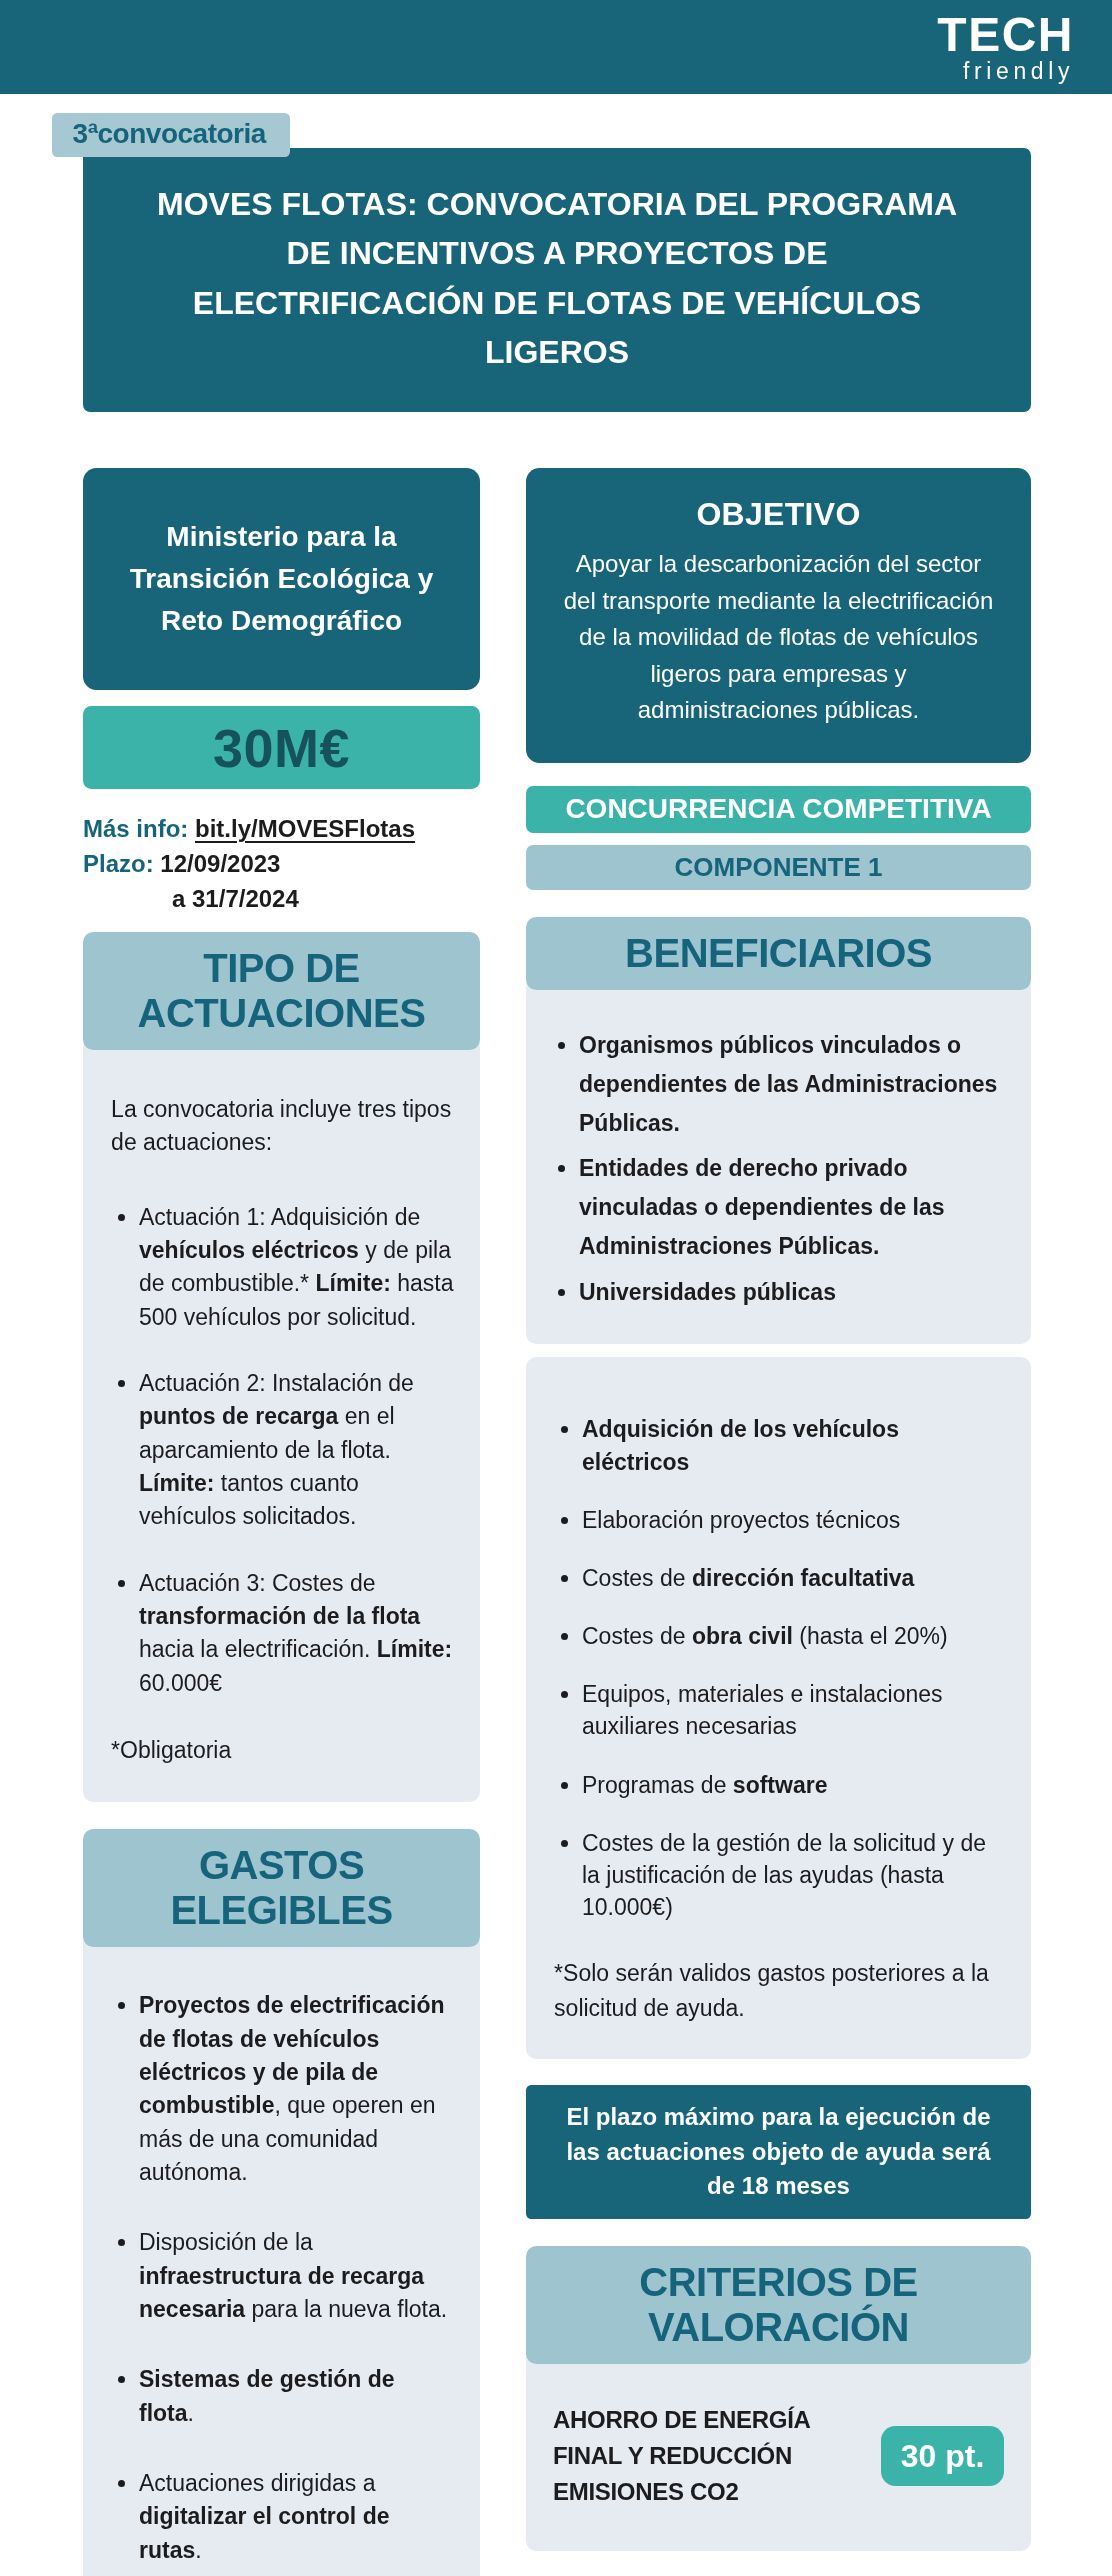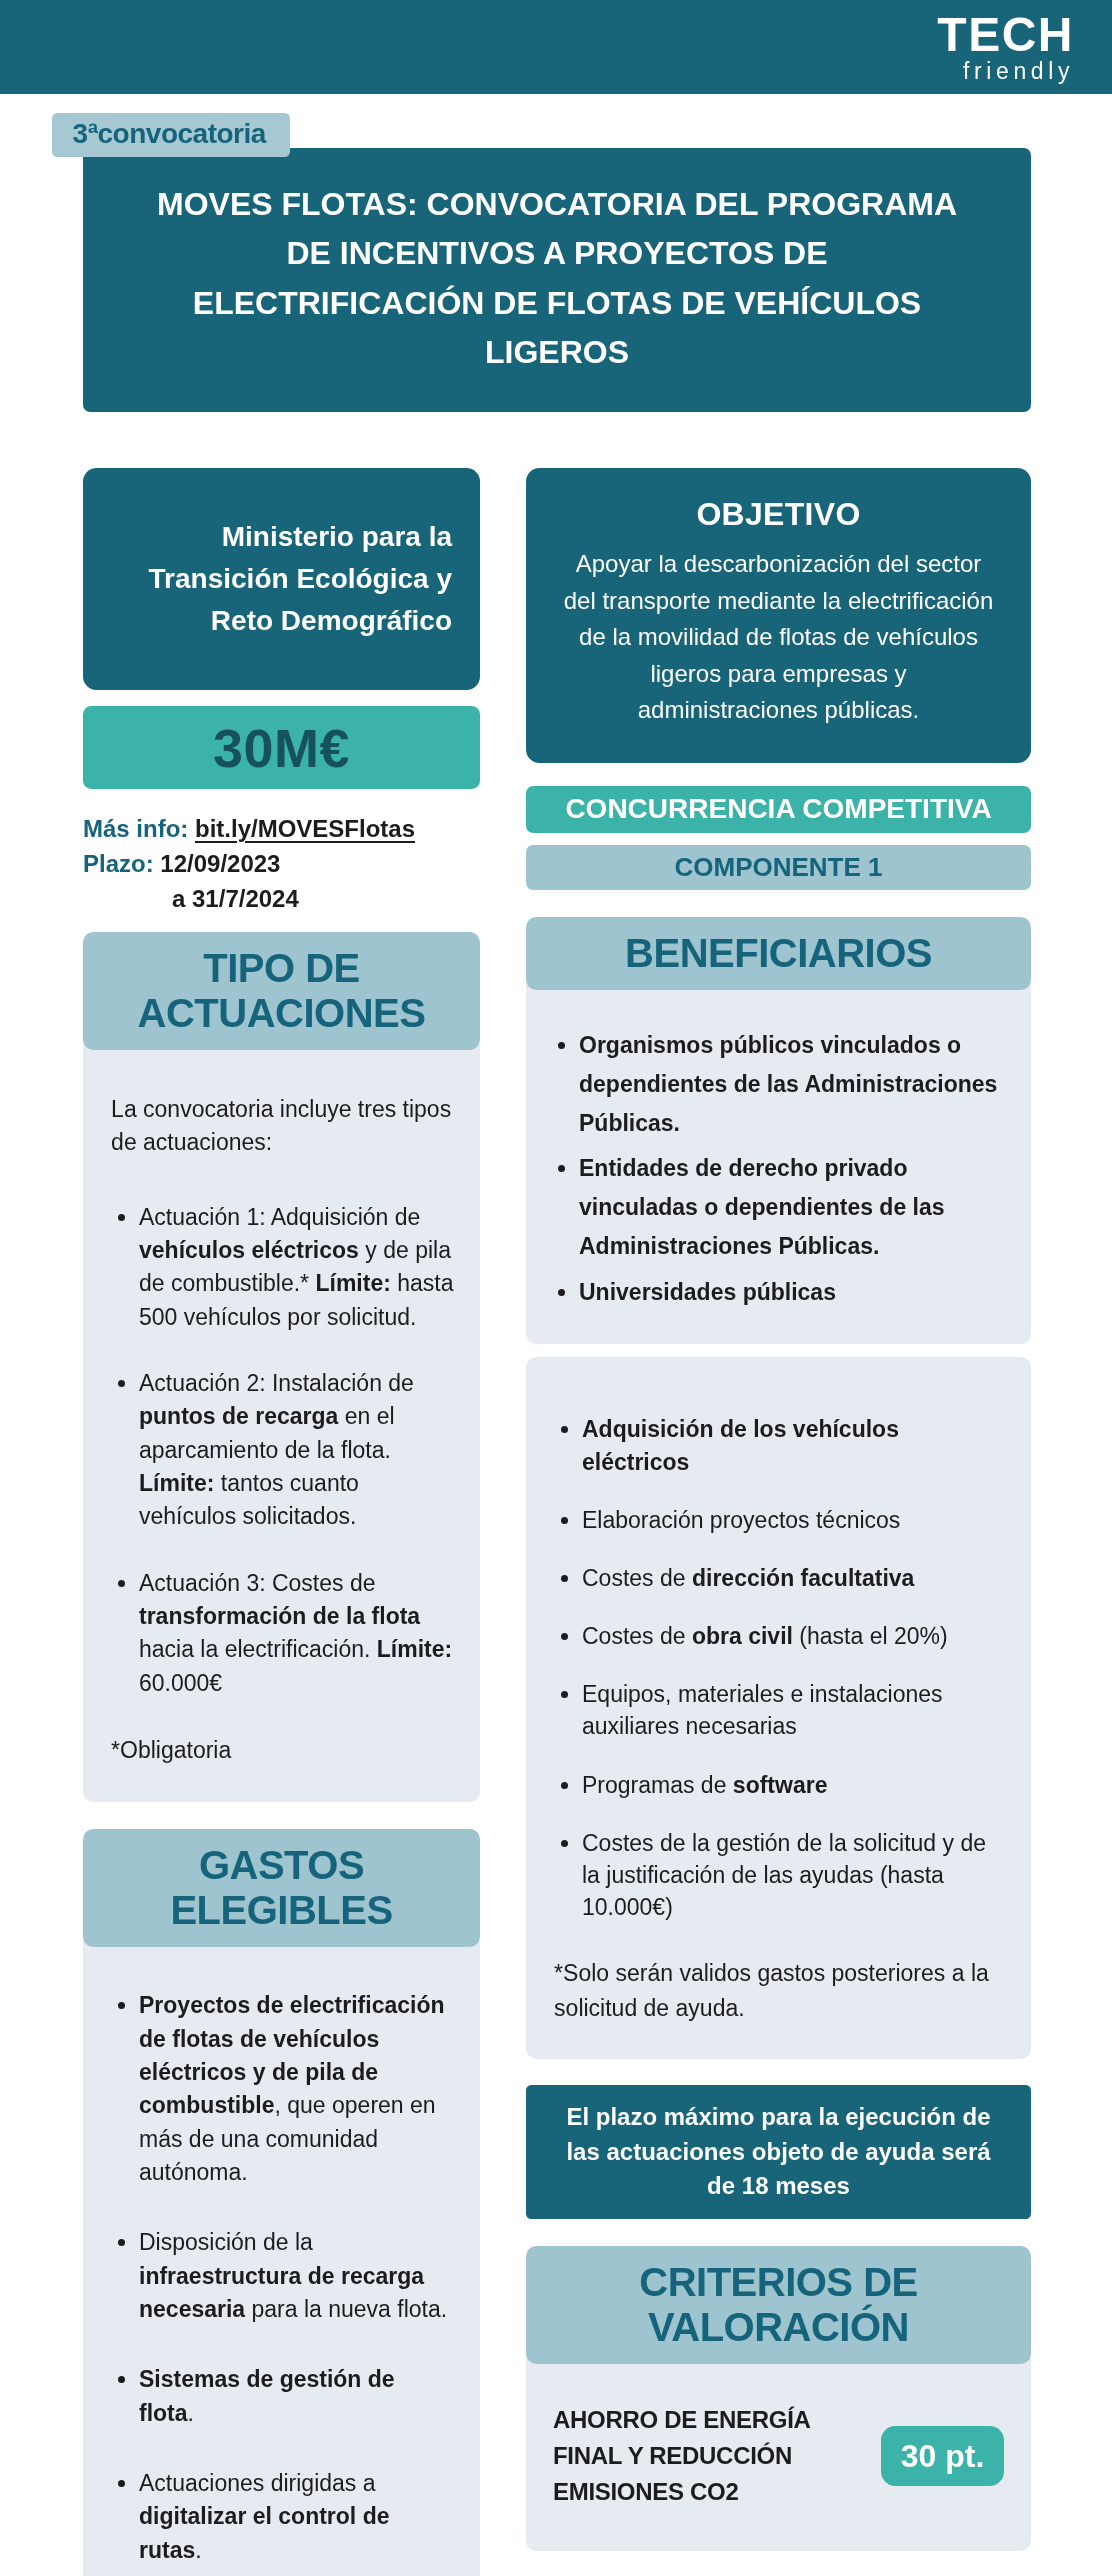--- a/index.html
+++ b/index.html
@@ -52,21 +52,21 @@
   
   .columns{display:flex;gap:46px;margin:56px 82px 0 83px;align-items:flex-start;}
   .col-left{width:397px;flex:none;}
   .col-right{flex:1;min-width:0;}
   
   .ministry{
     background:var(--dark);border-radius:13.4px;min-height:222px;
     display:flex;align-items:center;justify-content:center;
     padding:20.6px 28px;text-align:center;
   }
-  .ministry span{color:#ffffff;font-size:28px;font-weight:700;line-height:1.5;text-align:right;}
+  .ministry span{color:#ffffff;font-size:28px;font-weight:700;line-height:1.5;}
   .budget{
     margin-top:16.5px;background:var(--teal);border-radius:8.2px;height:83px;
     display:flex;align-items:center;justify-content:center;
   }
   .budget span{color:var(--budget-ink);font-size:54px;font-weight:700;letter-spacing:0.5px;}
   .infoblock{margin-top:23px;font-size:24px;font-weight:700;line-height:1.45;}
   .infoblock .lbl{color:var(--dark-text);}
   .infoblock a{color:var(--ink);text-decoration:underline;text-underline-offset:4.1px;}
   .info-cont{margin-left:89px;}
   

